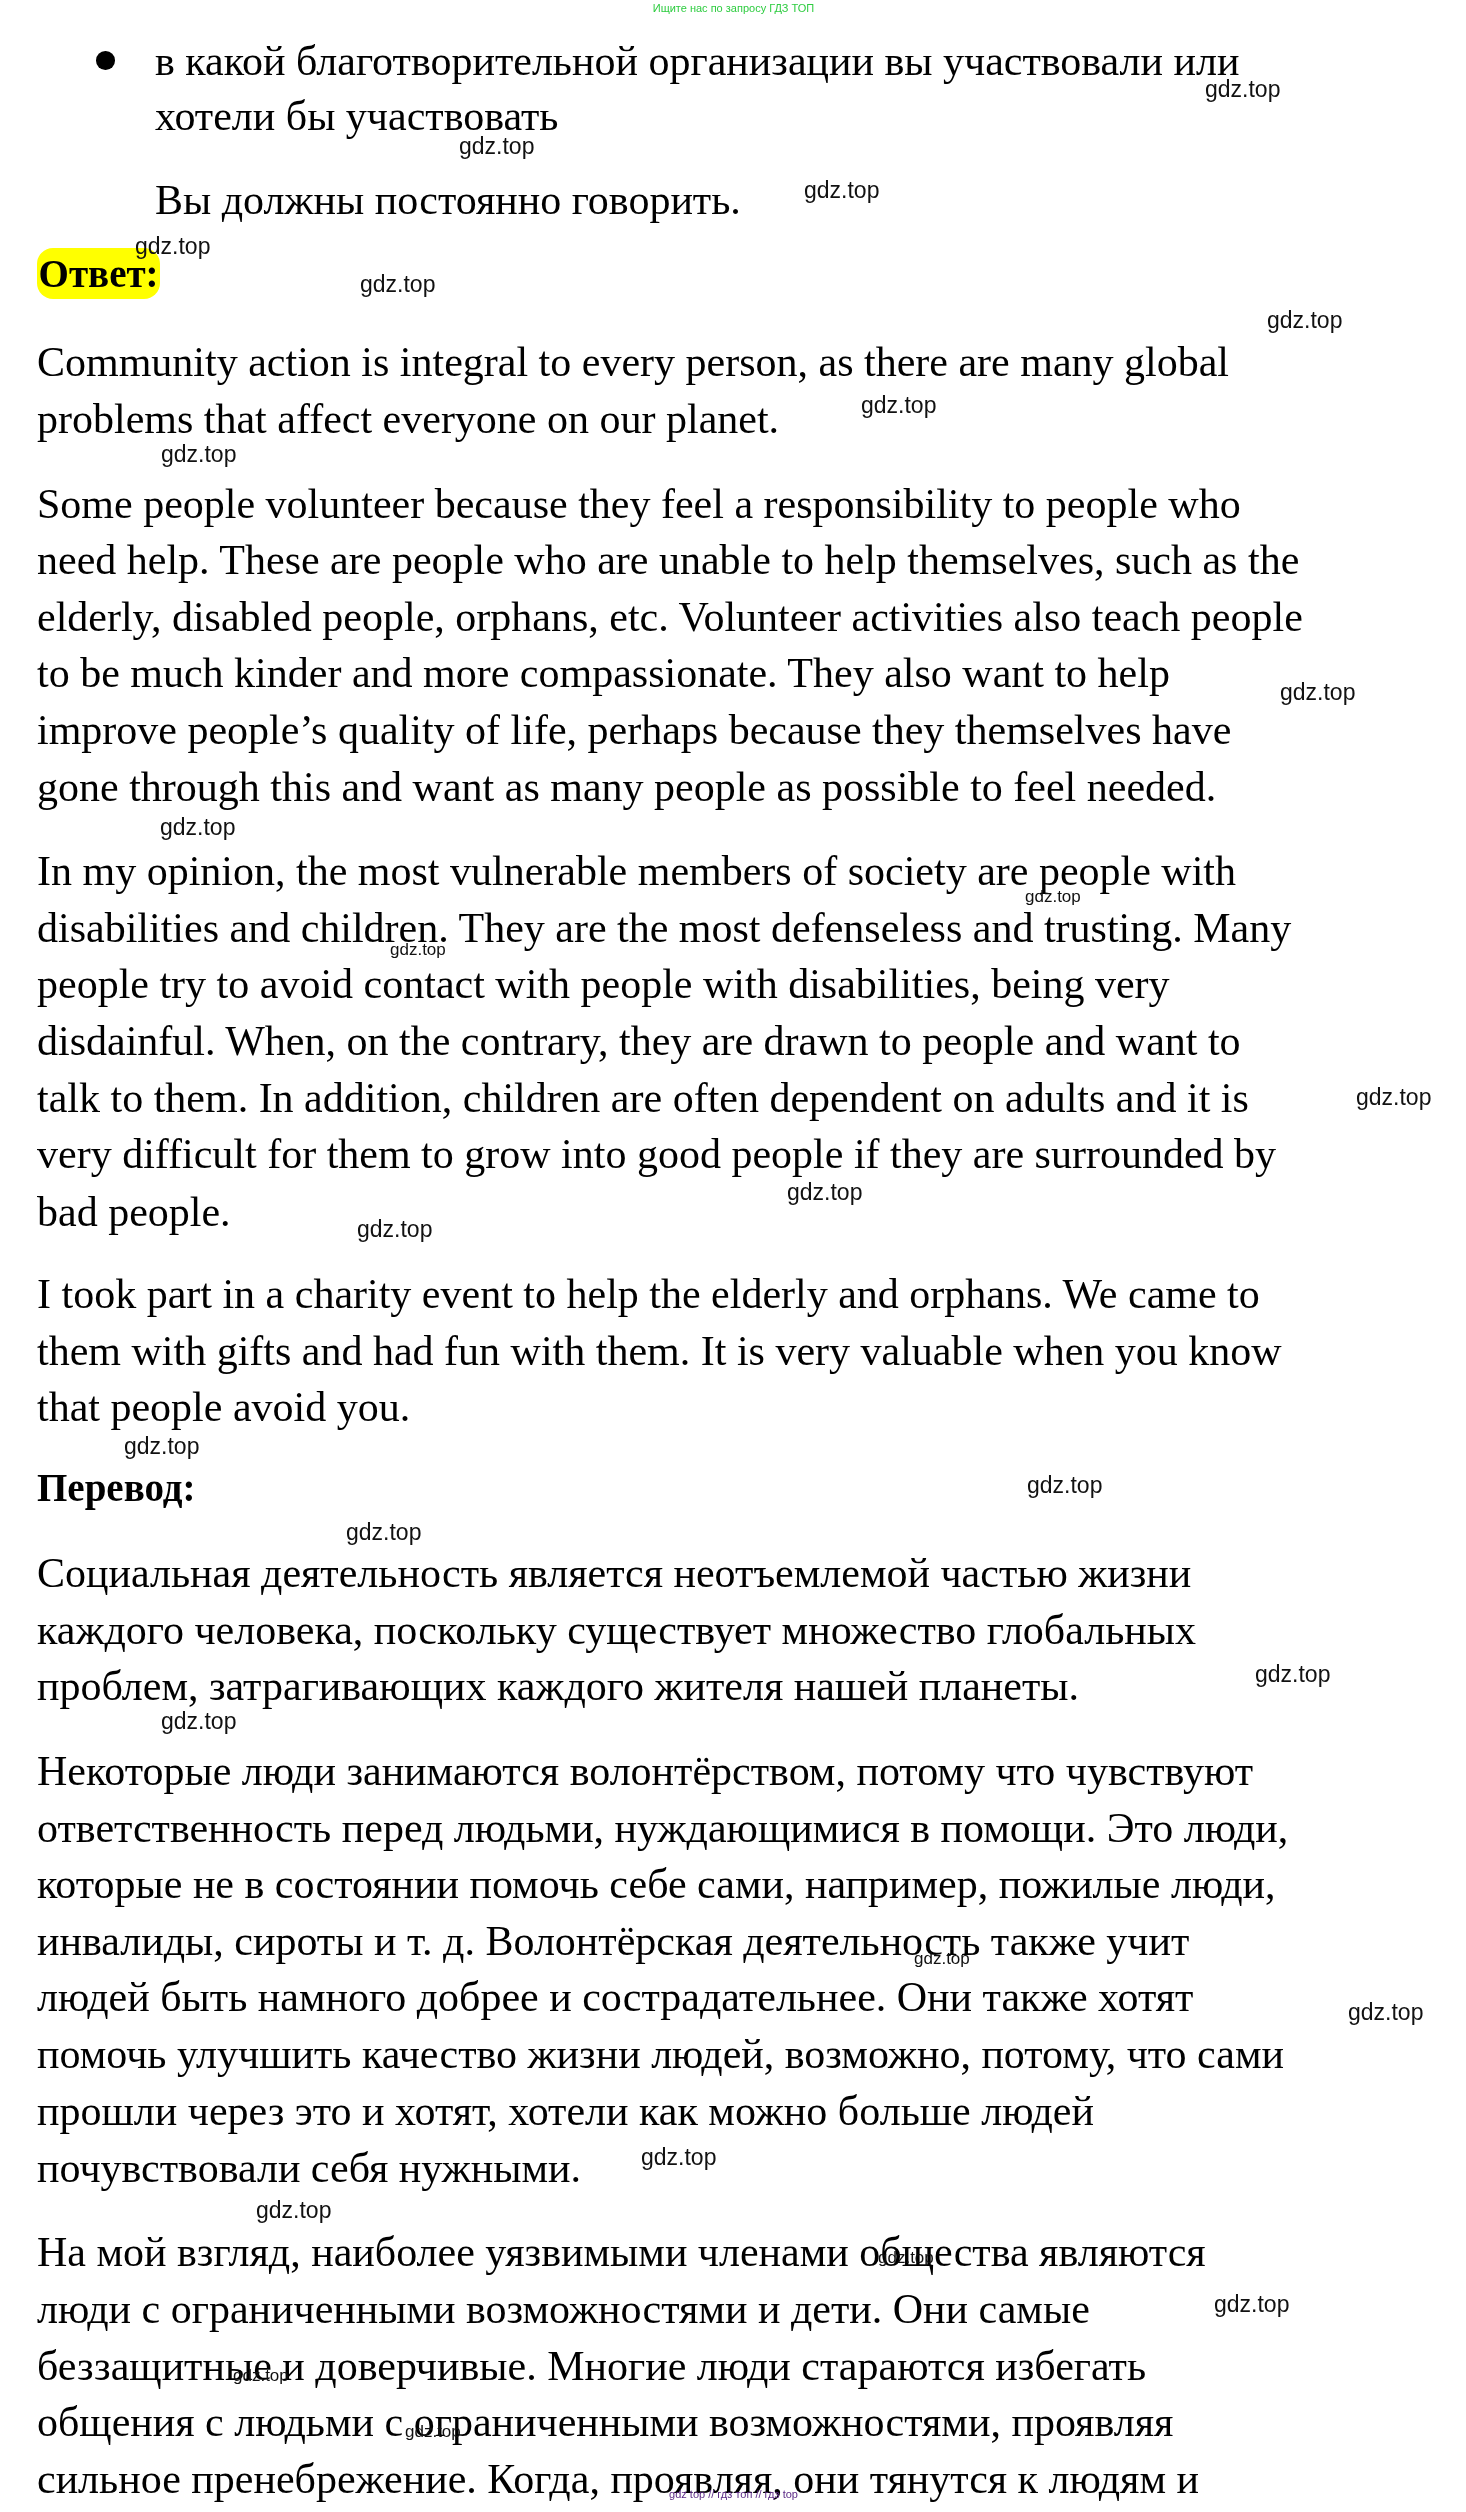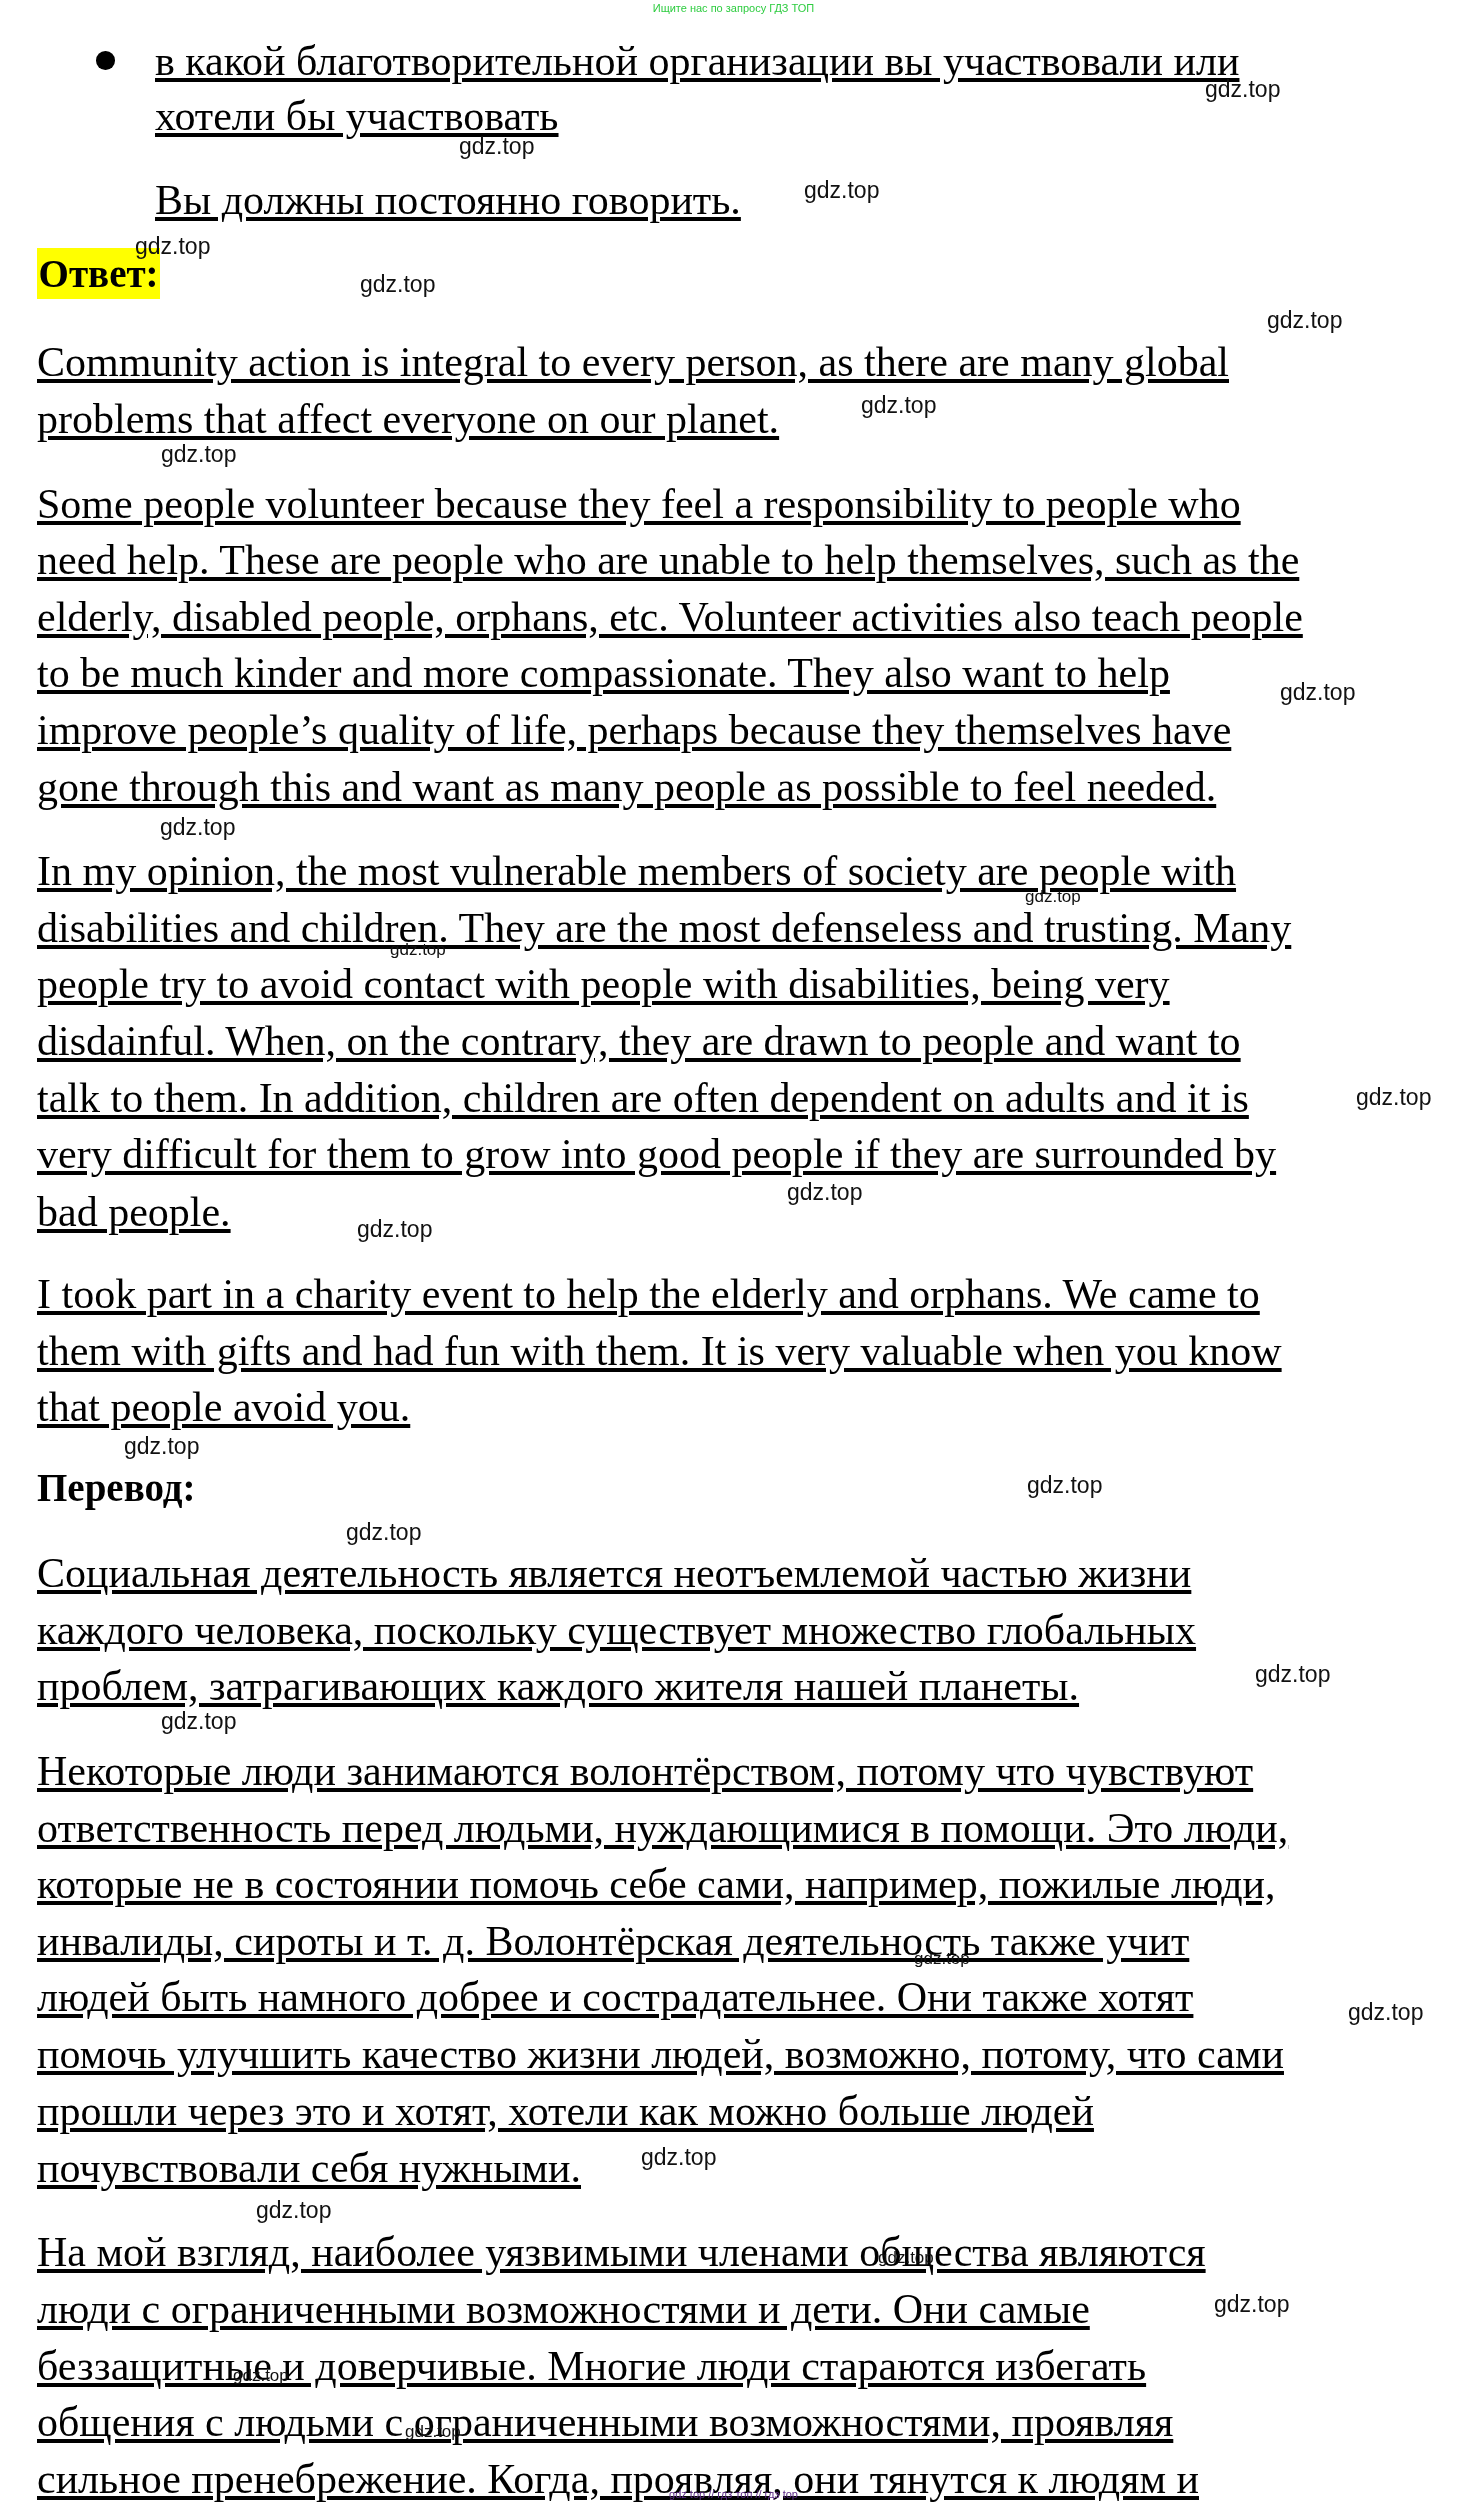--- a/index.html
+++ b/index.html
@@ -4,31 +4,31 @@
 <style>
   html, body { margin: 0; padding: 0; background: #ffffff; }
   body { width: 1467px; height: 2512px; position: relative; overflow: hidden; }
   .top-banner {
     position: absolute; left: 0; top: 1.6px; width: 1467px; text-align: center;
     font-family: "Liberation Sans", sans-serif; font-size: 11px; color: #2ecc40;
   }
   .line {
     position: absolute; left: 37px;
     font-family: "Liberation Serif", serif; font-size: 42px; line-height: 50px;
-    color: #000; white-space: nowrap; text-decoration: underline;
+    color: #000; white-space: nowrap;
   }
   .indent { left: 155px; }
   .bullet {
     position: absolute; left: 96px; top: 51px; width: 18.6px; height: 18.6px;
     border-radius: 50%; background: #000;
   }
   .heading {
     position: absolute; left: 37px;
     font-family: "Liberation Serif", serif; font-weight: bold; font-size: 39px;
-    line-height: 51px; color: #000; white-space: nowrap;
+    line-height: 51px; color: #000; white-space: nowrap; border-radius: 16px;
   }
   .heading.highlight { background: #ffff00; padding: 0 1.6px; }
   .wm {
     position: absolute; font-family: "Liberation Sans", sans-serif;
     font-size: 23px; line-height: 26px; color: #111; white-space: nowrap;
   }
   .wm.sm { font-size: 17px; line-height: 20px; }
   .footer {
     position: absolute; left: 0; top: 2488px; width: 1467px; text-align: center;
     font-family: "Liberation Sans", sans-serif; font-size: 11px; color: #5b2a86;

